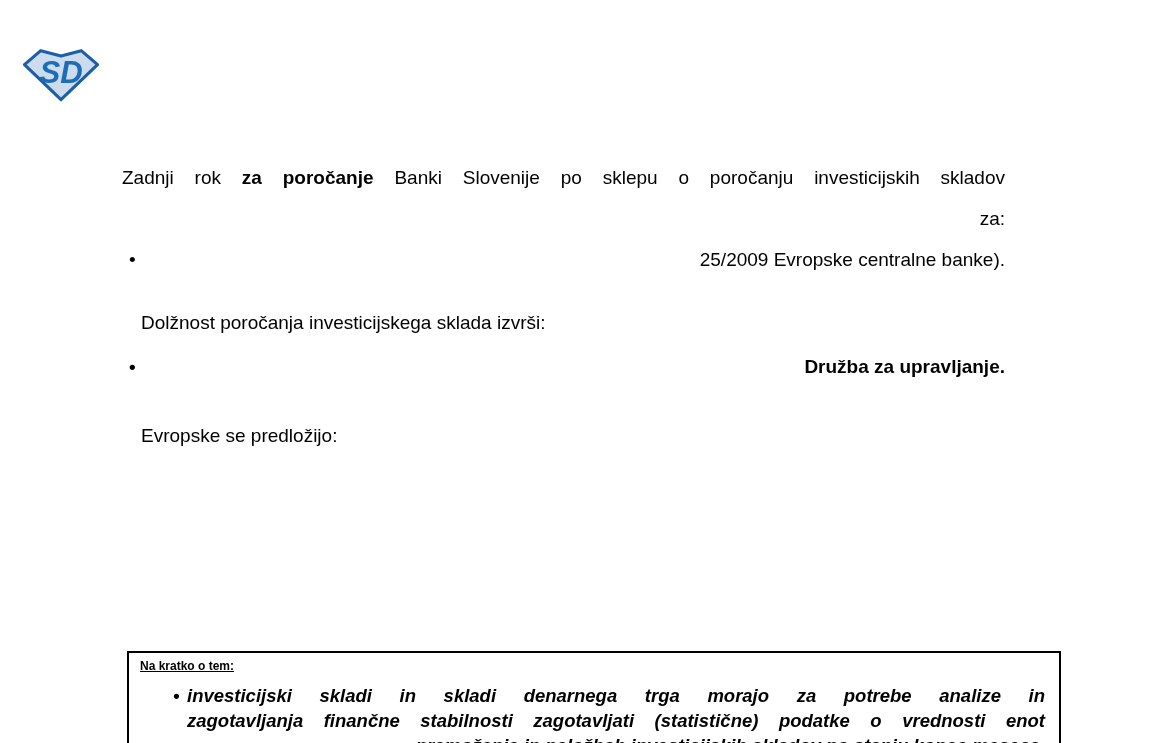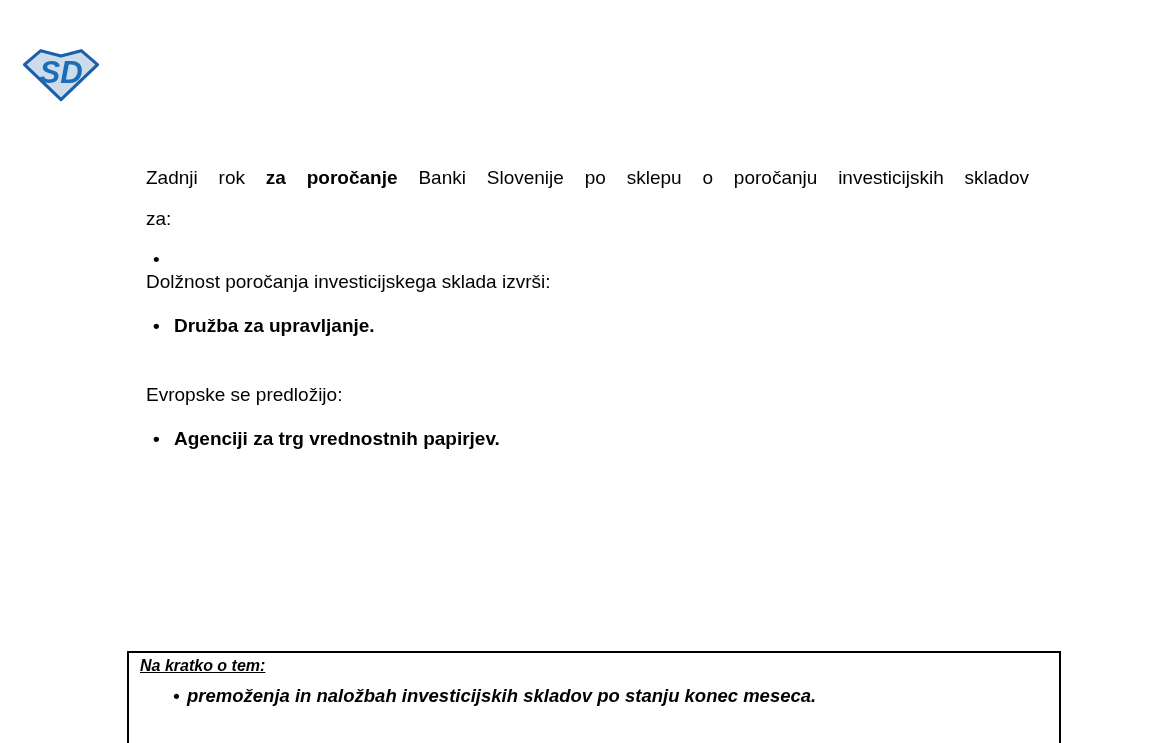--- a/index.html
+++ b/index.html
@@ -5,47 +5,47 @@
   html, body { margin:0; padding:0; }
   body {
     width:1157px; height:743px;
     position:relative; overflow:hidden;
     background:#ffffff; color:#000000;
     font-family:"Liberation Sans","DejaVu Sans",sans-serif;
   }
   .logo { position:absolute; left:21px; top:46px; width:80px; height:56px; }
 
   .doc {
-    position:absolute; left:146px; top:157px; width:883px;
+    position:absolute; left:122px; top:157px; width:883px;
     font-size:19px; line-height:41px;
   }
   .jl { text-align:justify; text-align-last:justify; }
-  .ln { text-align:left; white-space:nowrap; }
+  .ln { text-align:right; white-space:nowrap; }
   b { font-weight:bold; }
 
   .li { position:relative; padding-left:28px; }
   .li::before {
     content:"\2022";
     position:absolute; left:7px; top:0;
     font-size:19px;
   }
-  .heading { margin-top:22px; }
+  .heading { margin-top:22px;margin-left:19px; }
   .sub-list { margin-top:3px;font-weight:bold; }
   .gap-lg { margin-top:28px; }
 
   .infobox {
     position:absolute; left:127px; top:651px;
     width:905px; height:130px;
     border:2px solid #000000;
     padding:1px 14px 0 11px;
     box-sizing:content-box;
   }
   .box-heading {
-    font-size:16px; line-height:24px;
-    font-weight:bold; font-style:italic;
+    font-size:12px; line-height:24px;
+    font-weight:bold; 
   }
   .box-heading .u { text-decoration:underline; }
   .box-li {
     position:relative; padding-left:47px; margin-top:5px;
     font-weight:bold; font-style:italic;
     font-size:18.5px; line-height:25px;
   }
   .box-li::before {
     content:"\2022";
     position:absolute; left:33px; top:0;
@@ -62,37 +62,35 @@
 
 <div class="doc">
 
   <div class="para">
     <div class="jl"><span>Zadnji rok </span><b>za poročanje</b><span> Banki Slovenije po sklepu o poročanju investicijskih skladov</span></div>
     <div class="ln">za:</div>
   </div>
 
   <div class="list">
     <div class="li">
+      <div class="ln">25/2009 Evropske centralne banke).</div>
     </div>
   </div>
 
   <div class="heading">Dolžnost poročanja investicijskega sklada izvrši:</div>
   <div class="list sub-list">
     <div class="li">
       <div class="ln">Družba za upravljanje.</div>
     </div>
   </div>
 
   <div class="heading gap-lg">Evropske se predložijo:</div>
-  <div class="list sub-list">
-    <div class="li">
-      <div class="ln">Agenciji za trg vrednostnih papirjev.</div>
-    </div>
-  </div>
 
 </div>
 
 <div class="infobox">
   <div class="box-heading"><span class="u">Na kratko o tem:</span></div>
   <div class="box-li">
+    <div class="jl">investicijski skladi in skladi denarnega trga morajo za potrebe analize in</div>
+    <div class="jl">zagotavljanja finančne stabilnosti zagotavljati (statistične) podatke o vrednosti enot</div>
     <div class="ln">premoženja in naložbah investicijskih skladov po stanju konec meseca.</div>
   </div>
 </div>
 
 </body></html>

